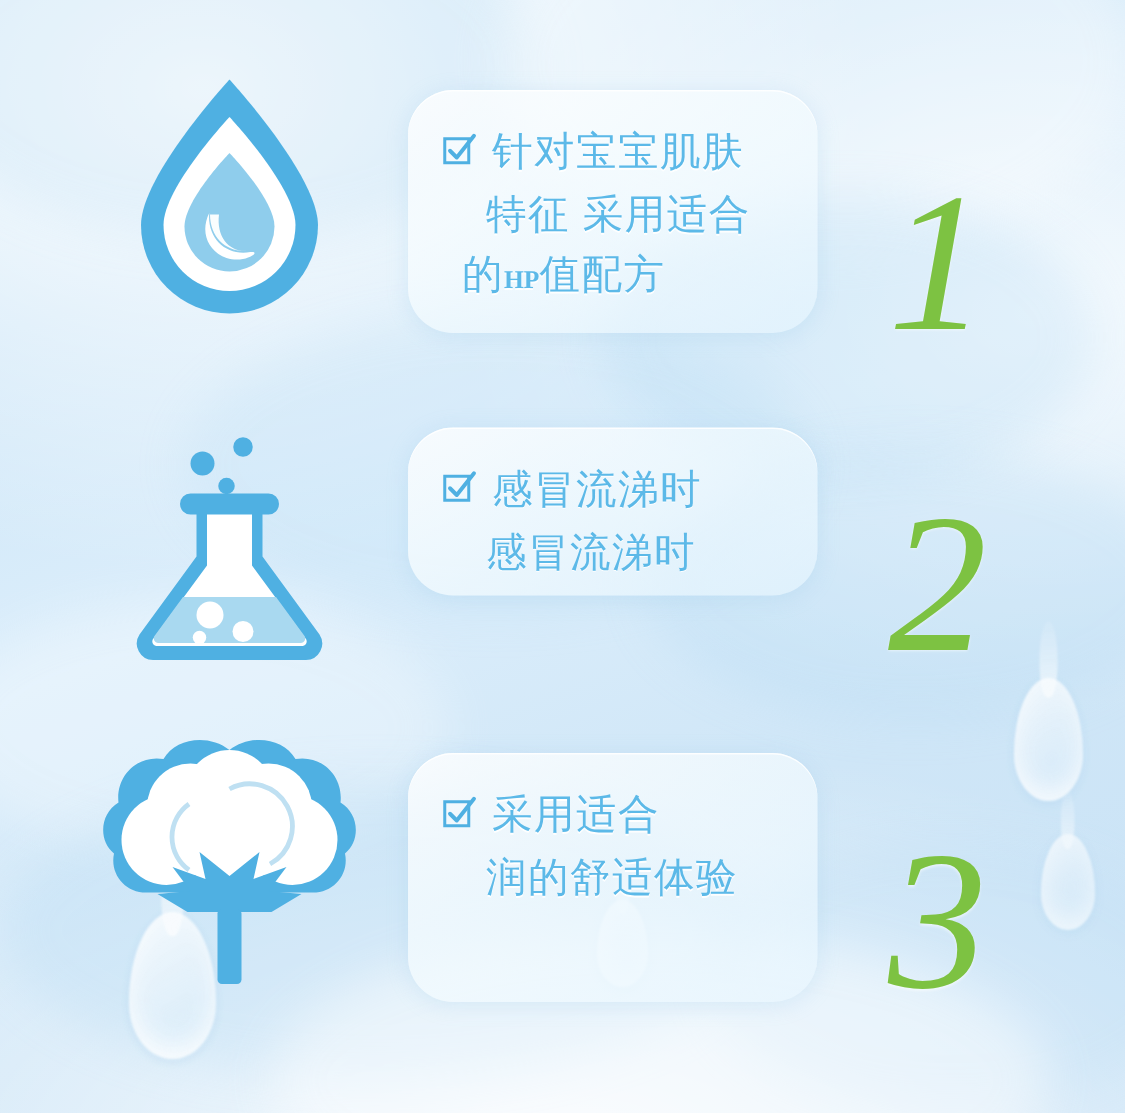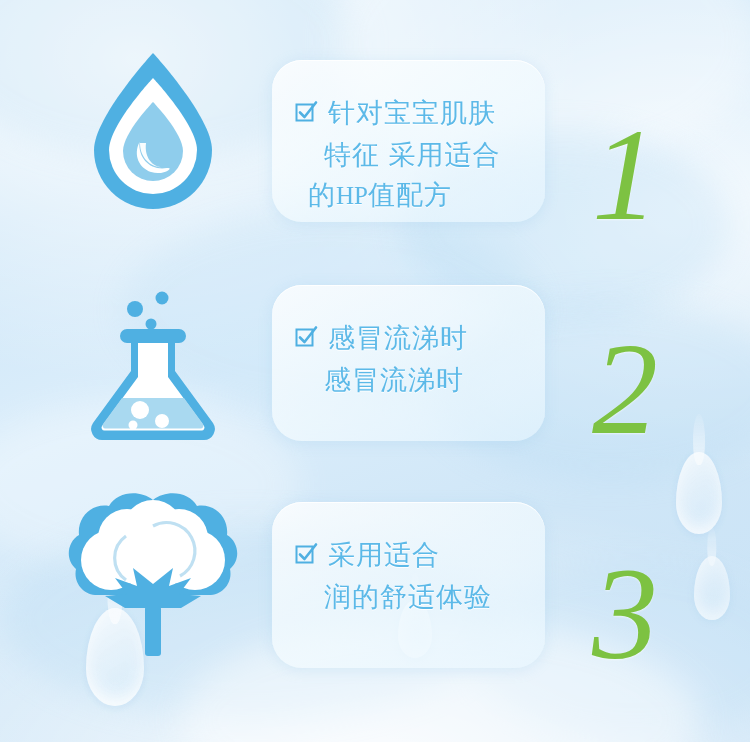--- a/index.html
+++ b/index.html
@@ -71,41 +71,41 @@
     position:absolute;
     left:272px;
     width:273px;
     border-radius:30px;
     background:linear-gradient(150deg,rgba(255,255,255,.80) 0%,rgba(245,252,255,.70) 45%,rgba(231,246,255,.62) 100%);
     box-shadow:0 2px 14px rgba(140,195,230,.22), inset 0 1px 0 rgba(255,255,255,.85);
     box-sizing:border-box;
     padding:22px 18px 22px 16px;
   }
   .card-1{top:36px;height:162px;}
-  .card-2{top:32px;height:156px;}
+  .card-2{top:32px;height:112px;}
   .card-3{top:32px;height:166px;}
 
   .card-line{
     color:#5cb9e8;
     font-size:27px;
     line-height:1.48;
     letter-spacing:1px;
     white-space:nowrap;
     text-shadow:0 1px 0 rgba(255,255,255,.9);
   }
   .card-line.indent-1{padding-left:36px;}
   .card-line.indent-2{padding-left:20px;}
-  .card-line.indent-0{padding-left:6px;margin-top:12px;}
+  .card-line.indent-0{padding-left:6px;}
 
   .check{
     display:inline-block;
     vertical-align:-2px;
     margin-right:10px;
   }
-  .hp{font-family:"Liberation Serif","DejaVu Serif",serif;font-size:25px;letter-spacing:0;}
+  .hp{font-family:"Liberation Serif","DejaVu Serif",serif;font-size:17px;letter-spacing:0;font-weight:bold;}
 
   
   .step-num{
     position:absolute;
     left:560px;
     width:130px;
     text-align:center;
     color:#7dc242;
     font-family:"Liberation Serif","DejaVu Serif",serif;
     font-size:132px;

